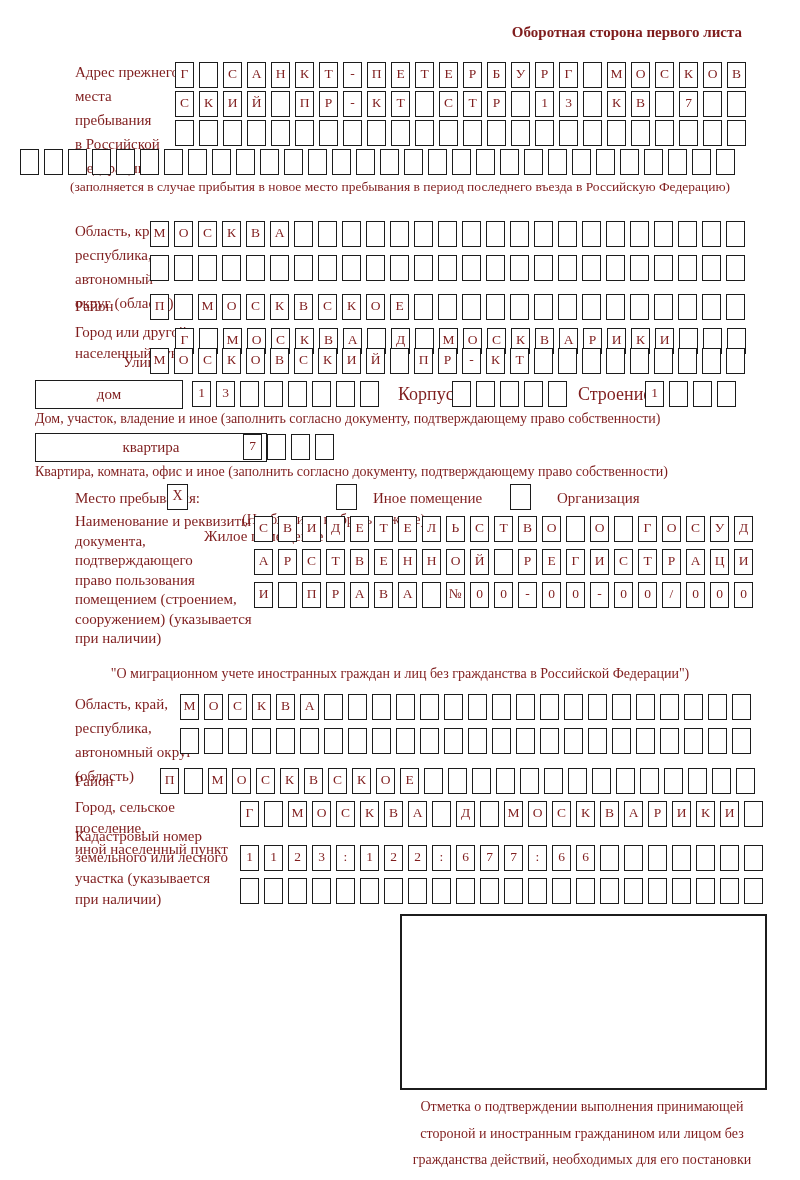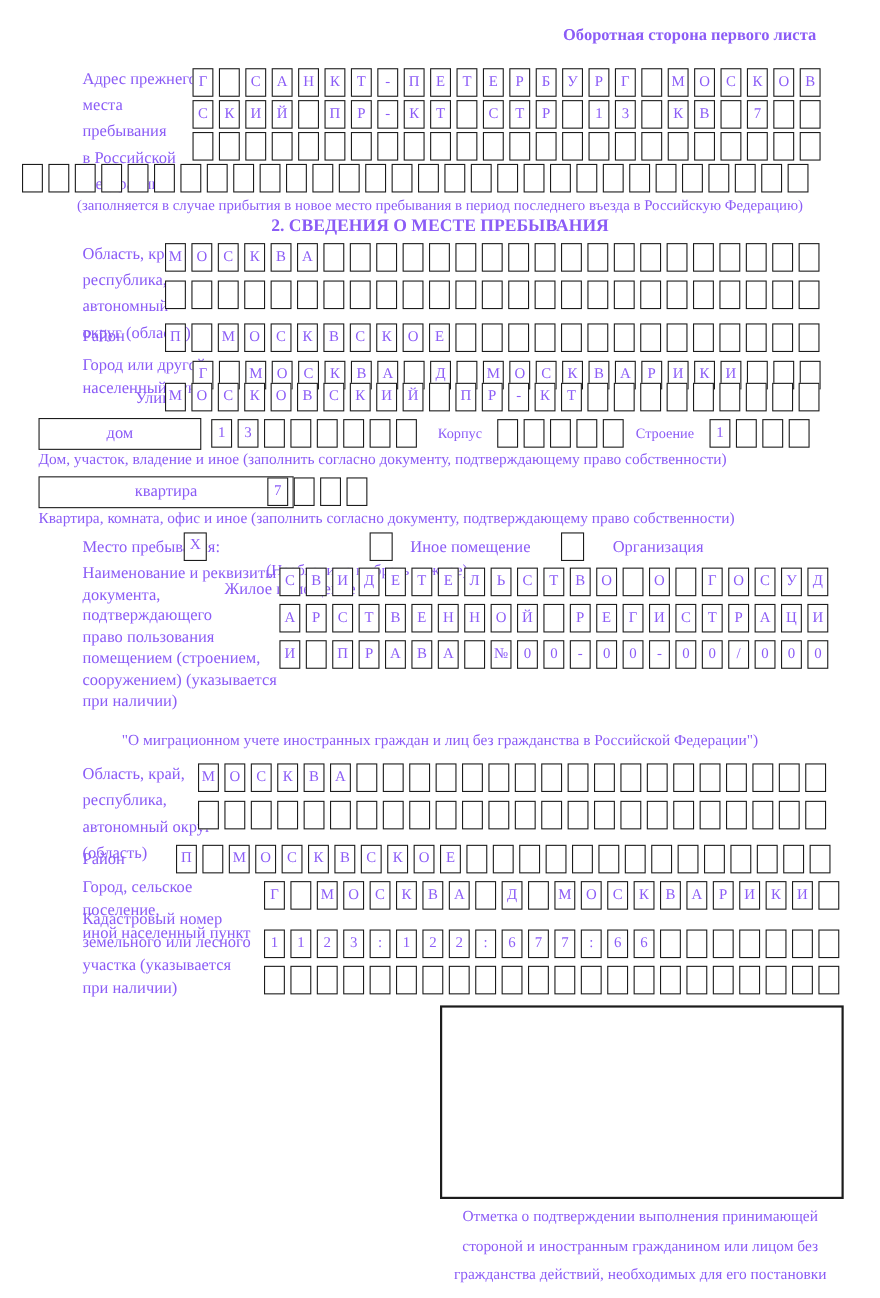--- a/index.html
+++ b/index.html
@@ -1,34 +1,34 @@
 <!DOCTYPE html>
 <html><head>
 <meta charset="utf-8">
 <style>
   html,body{margin:0;padding:0;background:#fff;}
   .page{
     position:relative;width:800px;height:1180px;background:#ffffff;
-    font-family:"Liberation Serif","DejaVu Serif",serif;color:#8b5cf6;
+    font-family:"Liberation Serif","DejaVu Serif",serif;color:#7f1d1d;
     overflow:hidden;
   }
   .hdr-note{position:absolute;top:24px;right:58px;font-weight:bold;font-size:15px;}
   .label{position:absolute;font-size:15px;line-height:24px;}
   .label.tight{line-height:21px;}
   .boxrow{position:absolute;white-space:nowrap;}
   .cell{
     display:inline-block;box-sizing:border-box;width:19px;height:26px;
     border:1.6px solid #1c1c1c;margin-right:5px;text-align:center;
     font-size:13.5px;line-height:22px;vertical-align:top;background:#fff;
   }
   .bigfield{
     position:absolute;box-sizing:border-box;height:29px;border:1.6px solid #1c1c1c;
     text-align:center;font-size:15px;line-height:26px;background:#fff;
   }
-  .inline-lab{position:absolute;font-size:13px;line-height:26px;}
+  .inline-lab{position:absolute;font-size:18px;line-height:26px;}
   .caption{position:absolute;font-size:13.5px;}
   .center{left:0;width:100%;text-align:center;}
   .sect-title{position:absolute;font-weight:bold;font-size:16px;}
   .chk{
     position:absolute;box-sizing:border-box;width:21px;height:26px;
     border:1.6px solid #1c1c1c;text-align:center;font-size:14px;line-height:22px;background:#fff;
   }
   .stamp-box{position:absolute;border:2px solid #1c1c1c;background:#fff;}
   .stamp-caption{position:absolute;font-size:14px;line-height:26.5px;text-align:center;}
 </style>
@@ -39,21 +39,20 @@
 
   <div class="hdr-note">Оборотная сторона первого листа</div>
 
   <div class="label" style="left:75px;top:60px;width:110px;">Адрес прежнего<br>места пребывания<br>в Российской<br>Федерации</div>
   <div class="boxrow" style="left:175px;top:62px;"><span class="cell">Г</span><span class="cell"></span><span class="cell">С</span><span class="cell">А</span><span class="cell">Н</span><span class="cell">К</span><span class="cell">Т</span><span class="cell">-</span><span class="cell">П</span><span class="cell">Е</span><span class="cell">Т</span><span class="cell">Е</span><span class="cell">Р</span><span class="cell">Б</span><span class="cell">У</span><span class="cell">Р</span><span class="cell">Г</span><span class="cell"></span><span class="cell">М</span><span class="cell">О</span><span class="cell">С</span><span class="cell">К</span><span class="cell">О</span><span class="cell">В</span></div>
   <div class="boxrow" style="left:175px;top:91px;"><span class="cell">С</span><span class="cell">К</span><span class="cell">И</span><span class="cell">Й</span><span class="cell"></span><span class="cell">П</span><span class="cell">Р</span><span class="cell">-</span><span class="cell">К</span><span class="cell">Т</span><span class="cell"></span><span class="cell">С</span><span class="cell">Т</span><span class="cell">Р</span><span class="cell"></span><span class="cell">1</span><span class="cell">3</span><span class="cell"></span><span class="cell">К</span><span class="cell">В</span><span class="cell"></span><span class="cell">7</span><span class="cell"></span><span class="cell"></span></div>
   <div class="boxrow" style="left:175px;top:120px;"><span class="cell"></span><span class="cell"></span><span class="cell"></span><span class="cell"></span><span class="cell"></span><span class="cell"></span><span class="cell"></span><span class="cell"></span><span class="cell"></span><span class="cell"></span><span class="cell"></span><span class="cell"></span><span class="cell"></span><span class="cell"></span><span class="cell"></span><span class="cell"></span><span class="cell"></span><span class="cell"></span><span class="cell"></span><span class="cell"></span><span class="cell"></span><span class="cell"></span><span class="cell"></span><span class="cell"></span></div>
   <div class="boxrow" style="left:20px;top:149px;"><span class="cell"></span><span class="cell"></span><span class="cell"></span><span class="cell"></span><span class="cell"></span><span class="cell"></span><span class="cell"></span><span class="cell"></span><span class="cell"></span><span class="cell"></span><span class="cell"></span><span class="cell"></span><span class="cell"></span><span class="cell"></span><span class="cell"></span><span class="cell"></span><span class="cell"></span><span class="cell"></span><span class="cell"></span><span class="cell"></span><span class="cell"></span><span class="cell"></span><span class="cell"></span><span class="cell"></span><span class="cell"></span><span class="cell"></span><span class="cell"></span><span class="cell"></span><span class="cell"></span><span class="cell"></span></div>
   <div class="caption center" style="top:179px;">(заполняется в случае прибытия в новое место пребывания в период последнего въезда в Российскую Федерацию)</div>
 
-  <div class="sect-title center" style="top:197px;">2. СВЕДЕНИЯ О МЕСТЕ ПРЕБЫВАНИЯ</div>
 
   <div class="label" style="left:75px;top:219px;width:120px;">Область, край,<br>республика,<br>автономный<br>округ (область)</div>
   <div class="boxrow" style="left:150px;top:221px;"><span class="cell">М</span><span class="cell">О</span><span class="cell">С</span><span class="cell">К</span><span class="cell">В</span><span class="cell">А</span><span class="cell"></span><span class="cell"></span><span class="cell"></span><span class="cell"></span><span class="cell"></span><span class="cell"></span><span class="cell"></span><span class="cell"></span><span class="cell"></span><span class="cell"></span><span class="cell"></span><span class="cell"></span><span class="cell"></span><span class="cell"></span><span class="cell"></span><span class="cell"></span><span class="cell"></span><span class="cell"></span><span class="cell"></span></div>
   <div class="boxrow" style="left:150px;top:255px;"><span class="cell"></span><span class="cell"></span><span class="cell"></span><span class="cell"></span><span class="cell"></span><span class="cell"></span><span class="cell"></span><span class="cell"></span><span class="cell"></span><span class="cell"></span><span class="cell"></span><span class="cell"></span><span class="cell"></span><span class="cell"></span><span class="cell"></span><span class="cell"></span><span class="cell"></span><span class="cell"></span><span class="cell"></span><span class="cell"></span><span class="cell"></span><span class="cell"></span><span class="cell"></span><span class="cell"></span><span class="cell"></span></div>
 
   <div class="label" style="left:75px;top:294px;">Район</div>
   <div class="boxrow" style="left:150px;top:294px;"><span class="cell">П</span><span class="cell"></span><span class="cell">М</span><span class="cell">О</span><span class="cell">С</span><span class="cell">К</span><span class="cell">В</span><span class="cell">С</span><span class="cell">К</span><span class="cell">О</span><span class="cell">Е</span><span class="cell"></span><span class="cell"></span><span class="cell"></span><span class="cell"></span><span class="cell"></span><span class="cell"></span><span class="cell"></span><span class="cell"></span><span class="cell"></span><span class="cell"></span><span class="cell"></span><span class="cell"></span><span class="cell"></span><span class="cell"></span></div>
 
   <div class="label tight" style="left:75px;top:322px;width:130px;">Город или другой<br>населенный пункт</div>
   <div class="boxrow" style="left:175px;top:328px;"><span class="cell">Г</span><span class="cell"></span><span class="cell">М</span><span class="cell">О</span><span class="cell">С</span><span class="cell">К</span><span class="cell">В</span><span class="cell">А</span><span class="cell"></span><span class="cell">Д</span><span class="cell"></span><span class="cell">М</span><span class="cell">О</span><span class="cell">С</span><span class="cell">К</span><span class="cell">В</span><span class="cell">А</span><span class="cell">Р</span><span class="cell">И</span><span class="cell">К</span><span class="cell">И</span><span class="cell"></span><span class="cell"></span><span class="cell"></span></div>

